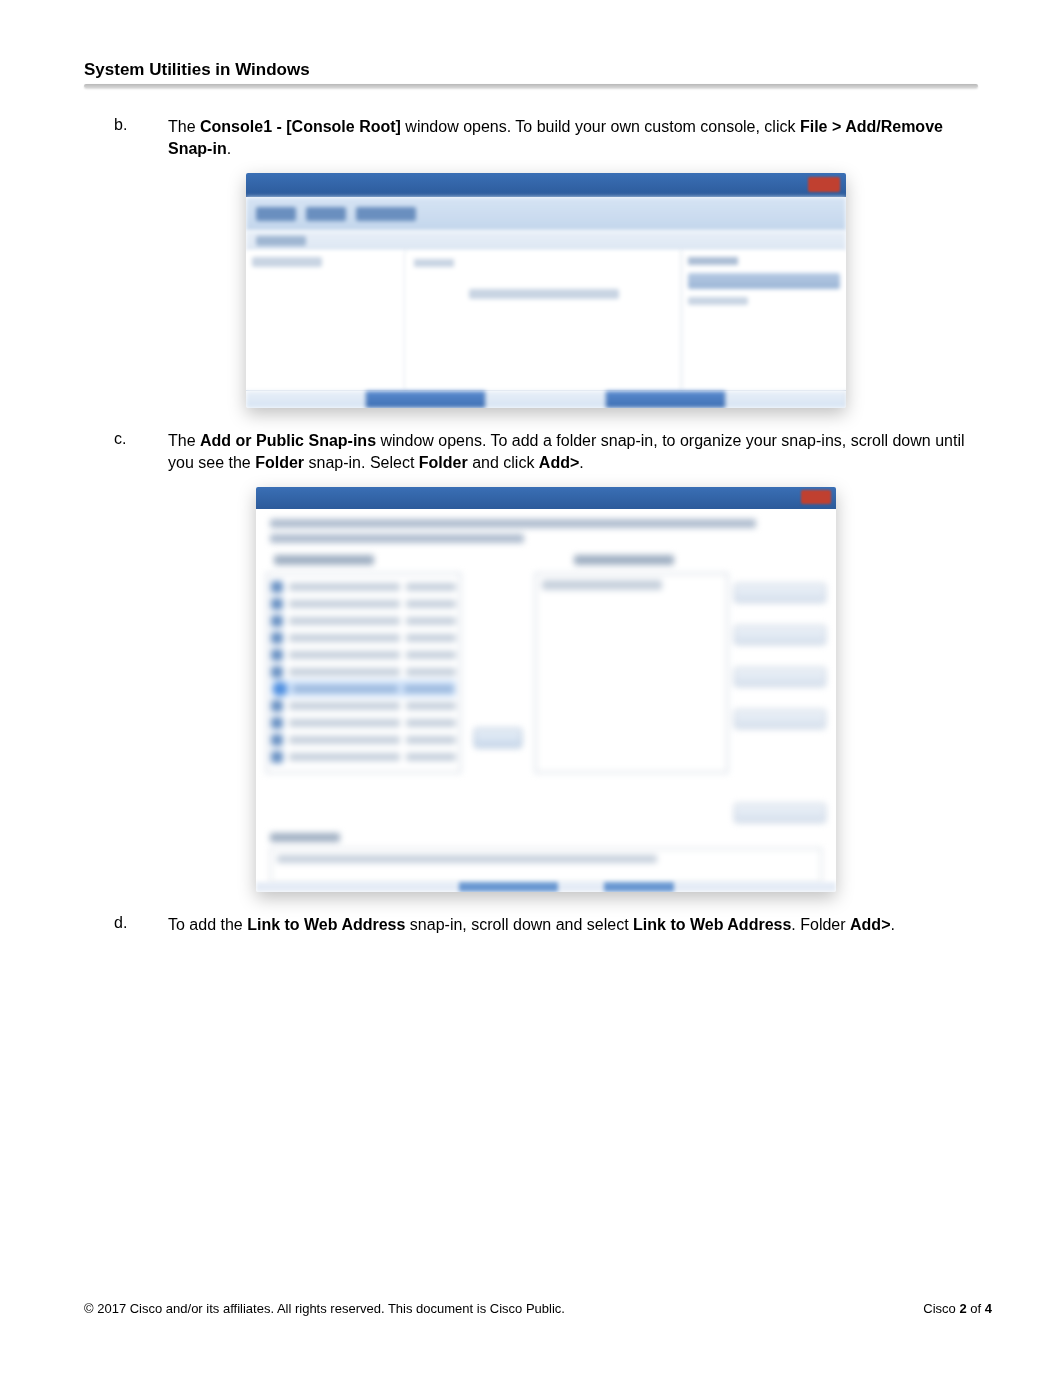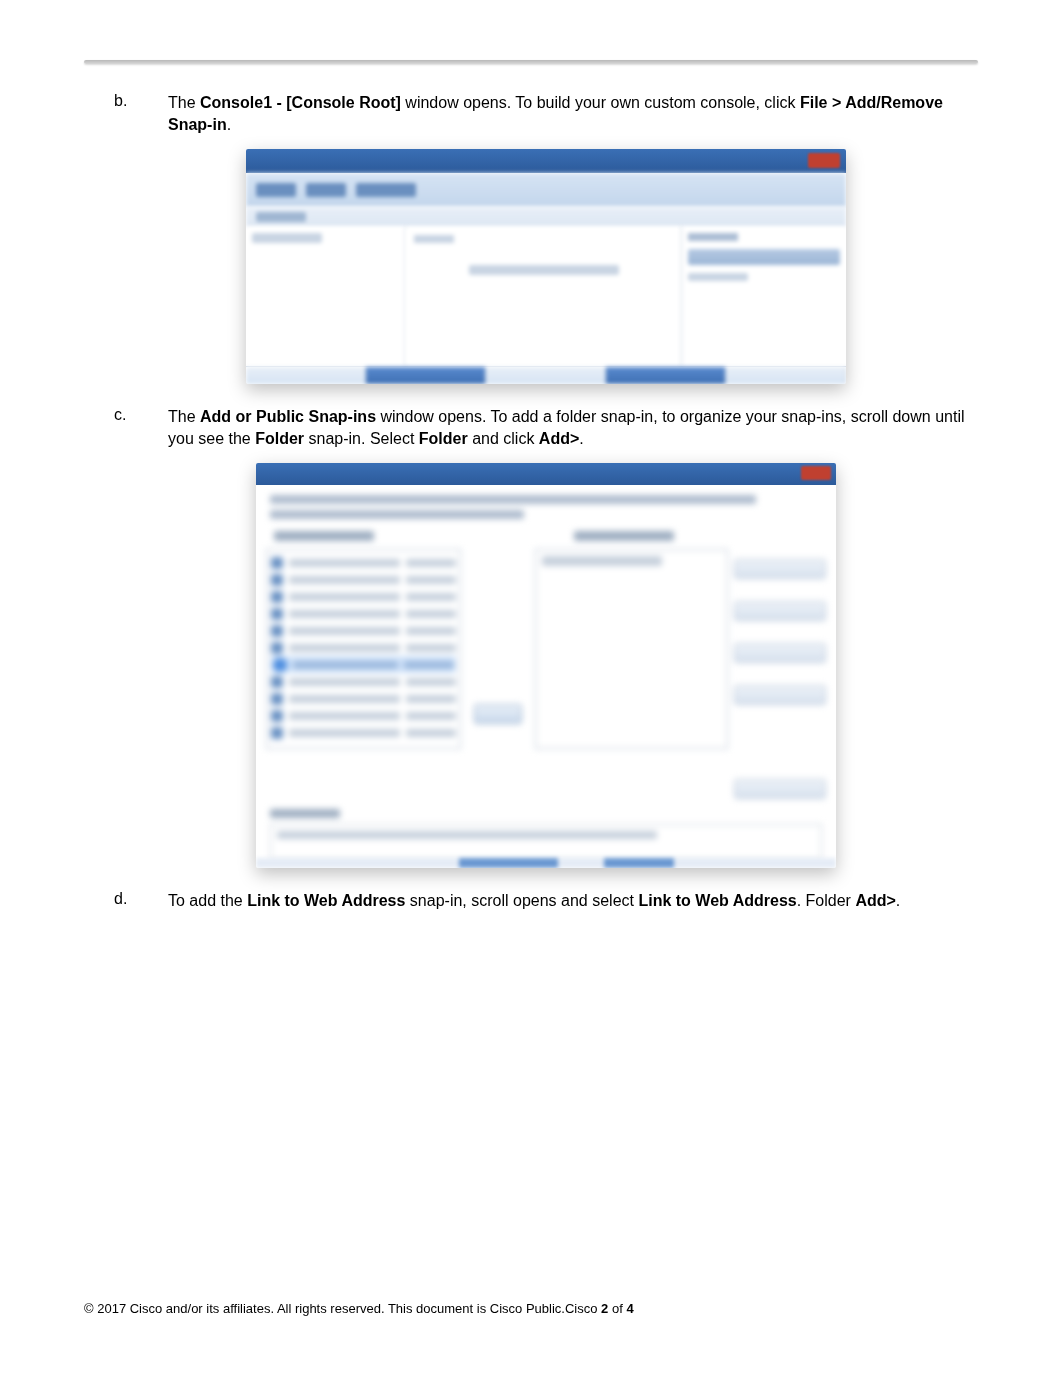--- a/index.html
+++ b/index.html
@@ -222,31 +222,33 @@
     position:absolute; bottom:0; left:0; right:0;
     height: 10px;
     background: linear-gradient(to right, #e5ecf6 35%, #6a98d2 35%, #6a98d2 52%, #e5ecf6 52%, #e5ecf6 60%, #6a98d2 60%, #6a98d2 72%, #e5ecf6 72%);
     filter: blur(2px);
   }
 
   .footer {
     position: absolute;
     bottom: 60px;
     left: 84px;
-    right: 84px;
-    display: flex;
+    right: 70px;
+    display: flex;
+    justify-content: space-between;
     font-size: 13px;
     color: #000;
   }
 </style>
 </head>
 <body>
 
 <div class="page">
 
+  <div class="header-title">System Utilities in Windows</div>
   <div class="header-rule"></div>
 
   <div class="content">
 
     <div class="list-row">
       <div class="list-marker">b.</div>
       <div class="list-body"><span>The </span><span class="bold">Console1 - [Console Root]</span><span> window opens. To build your own custom console, click </span><span class="bold">File &gt; Add/Remove Snap-in</span><span>.</span></div>
     </div>
 
     <div class="figure-wrap">
@@ -385,21 +387,21 @@
             <div class="fig2-lower-line"></div>
           </div>
         </div>
 
         <div class="fig2-status"></div>
       </div>
     </div>
 
     <div class="list-row">
       <div class="list-marker">d.</div>
-      <div class="list-body"><span>To add the </span><span class="bold">Link to Web Address</span><span> snap-in, scroll opens and select </span><span class="bold">Link to Web Address</span><span>. Folder </span><span class="bold">Add&gt;</span><span>.</span></div>
+      <div class="list-body"><span>To add the </span><span class="bold">Link to Web Address</span><span> snap-in, scroll down and select </span><span class="bold">Link to Web Address</span><span>. Folder </span><span class="bold">Add&gt;</span><span>.</span></div>
     </div>
 
   </div>
 
   <div class="footer">
     <div>© 2017 Cisco and/or its affiliates. All rights reserved. This document is Cisco Public.</div>
     <div>
       <span>Cisco </span><span class="bold">2</span><span> of </span><span class="bold">4</span>
     </div>
   </div>

